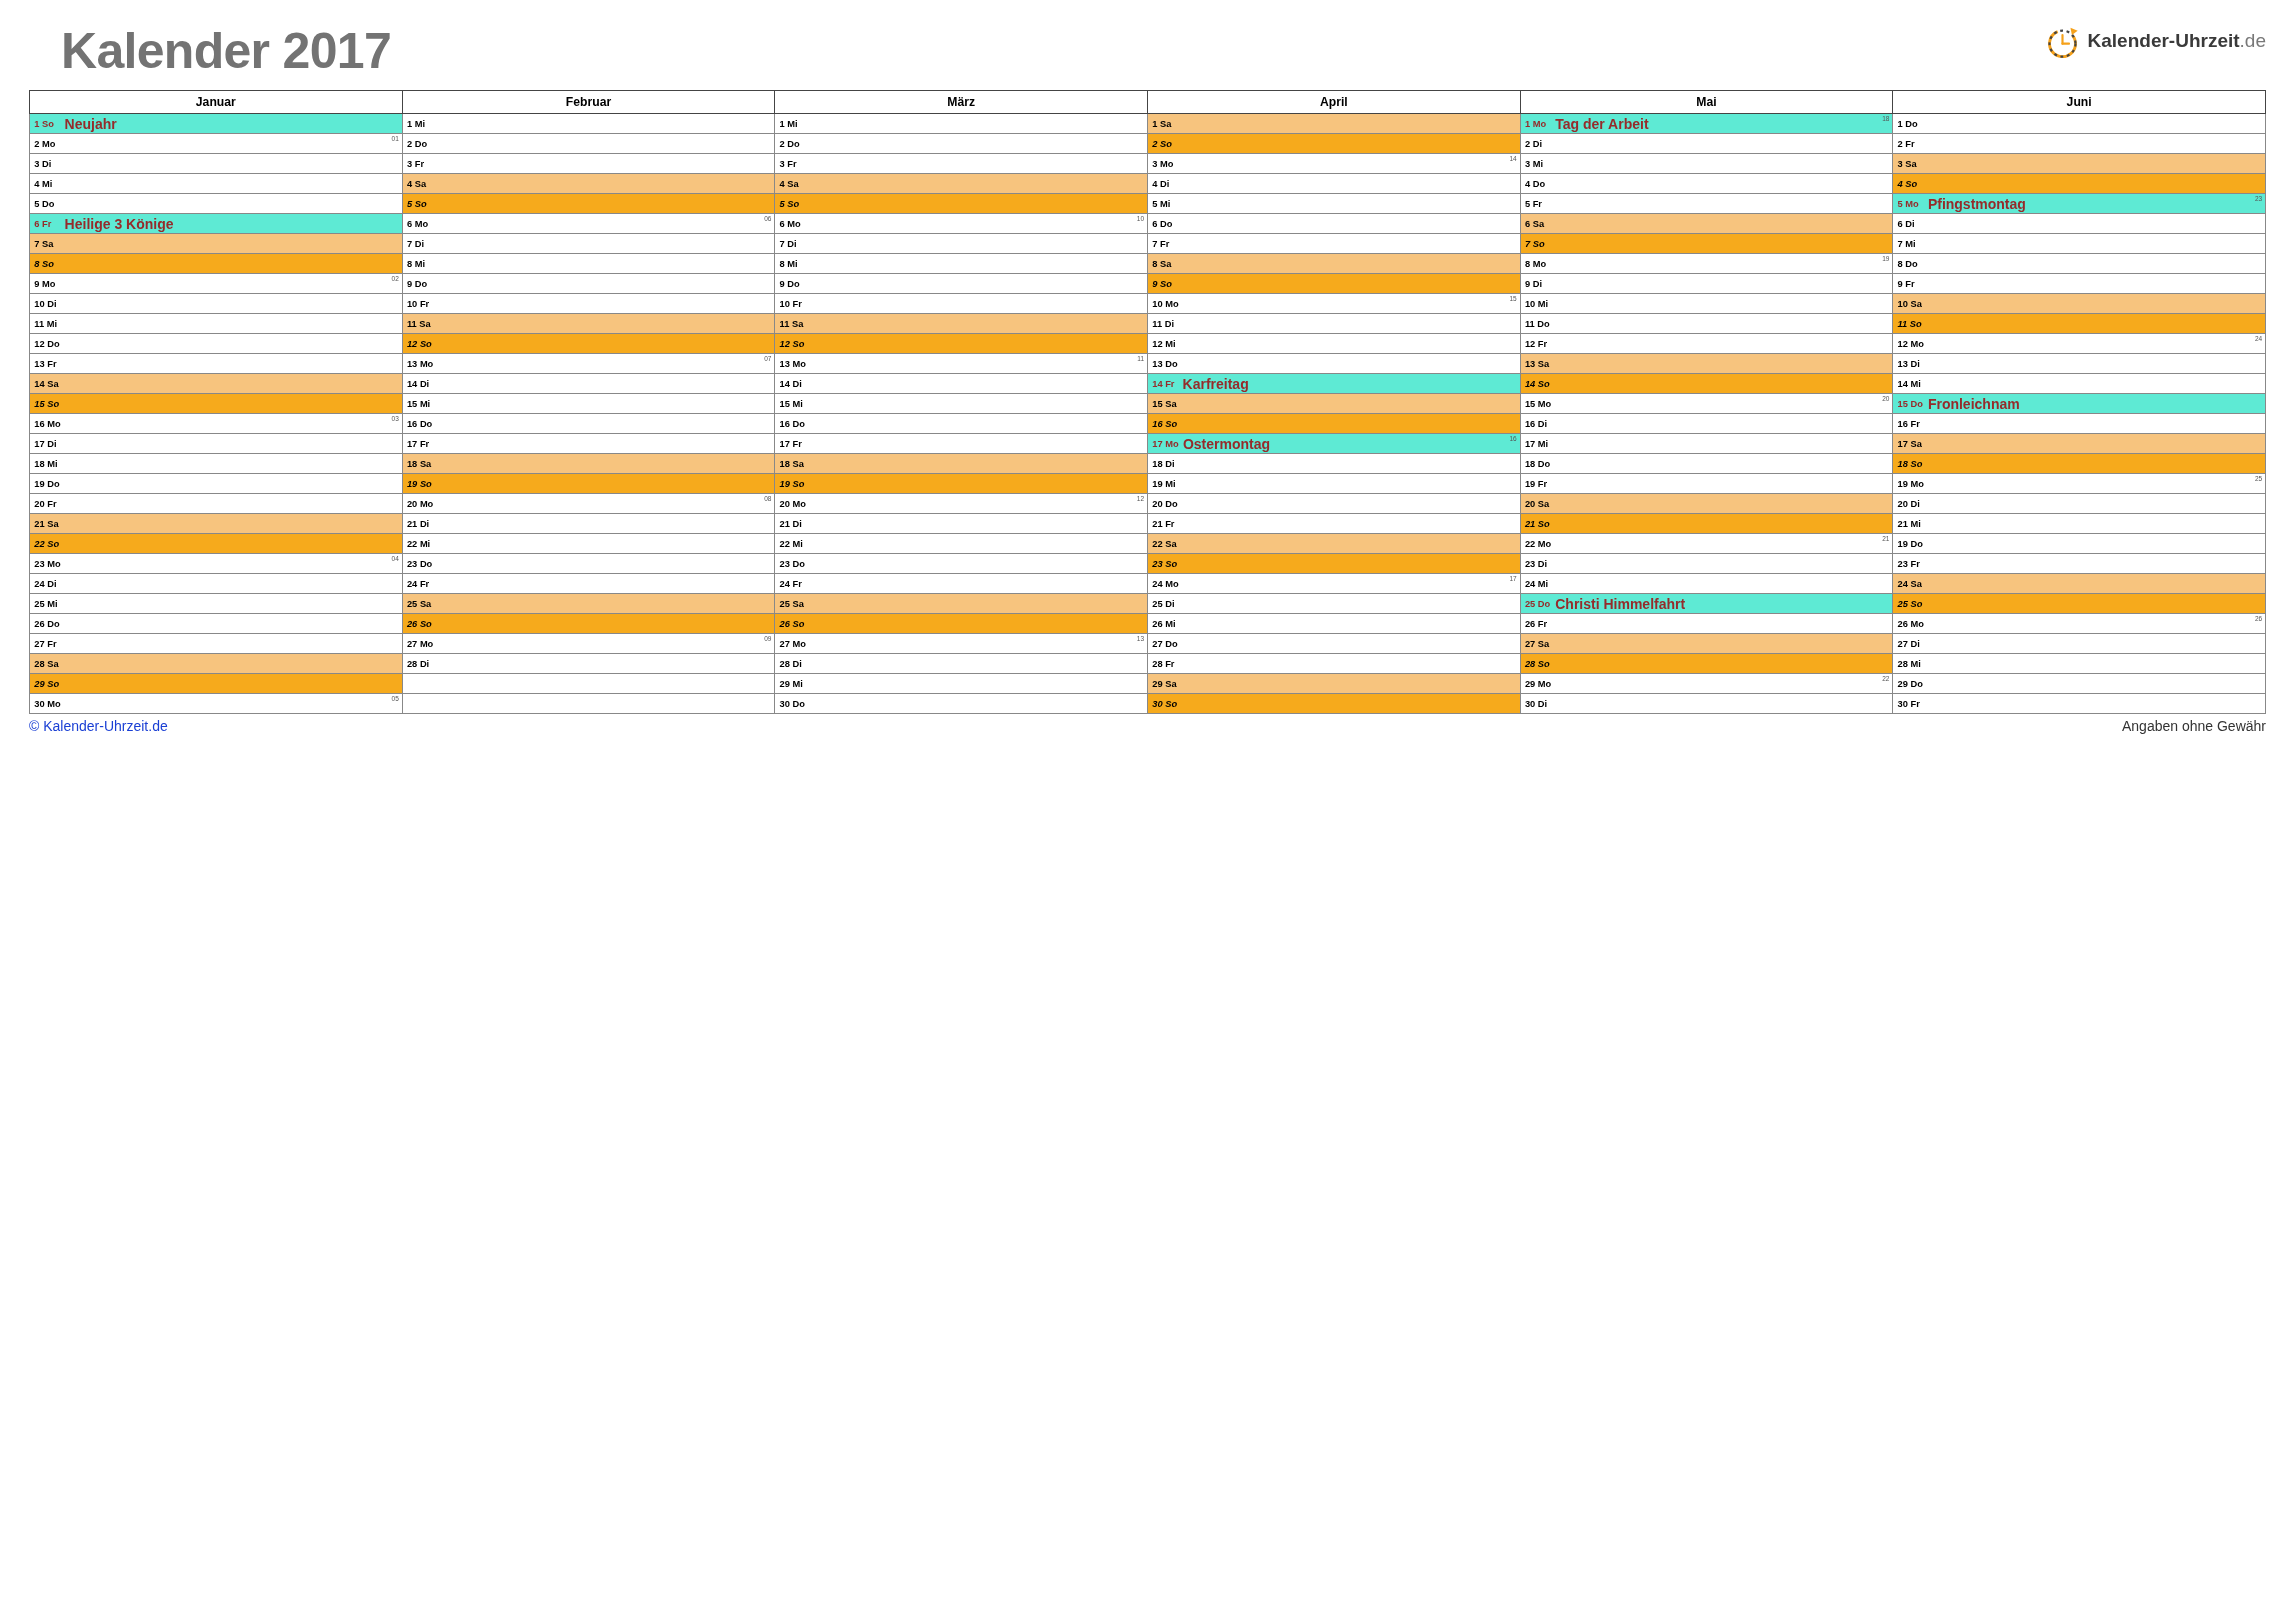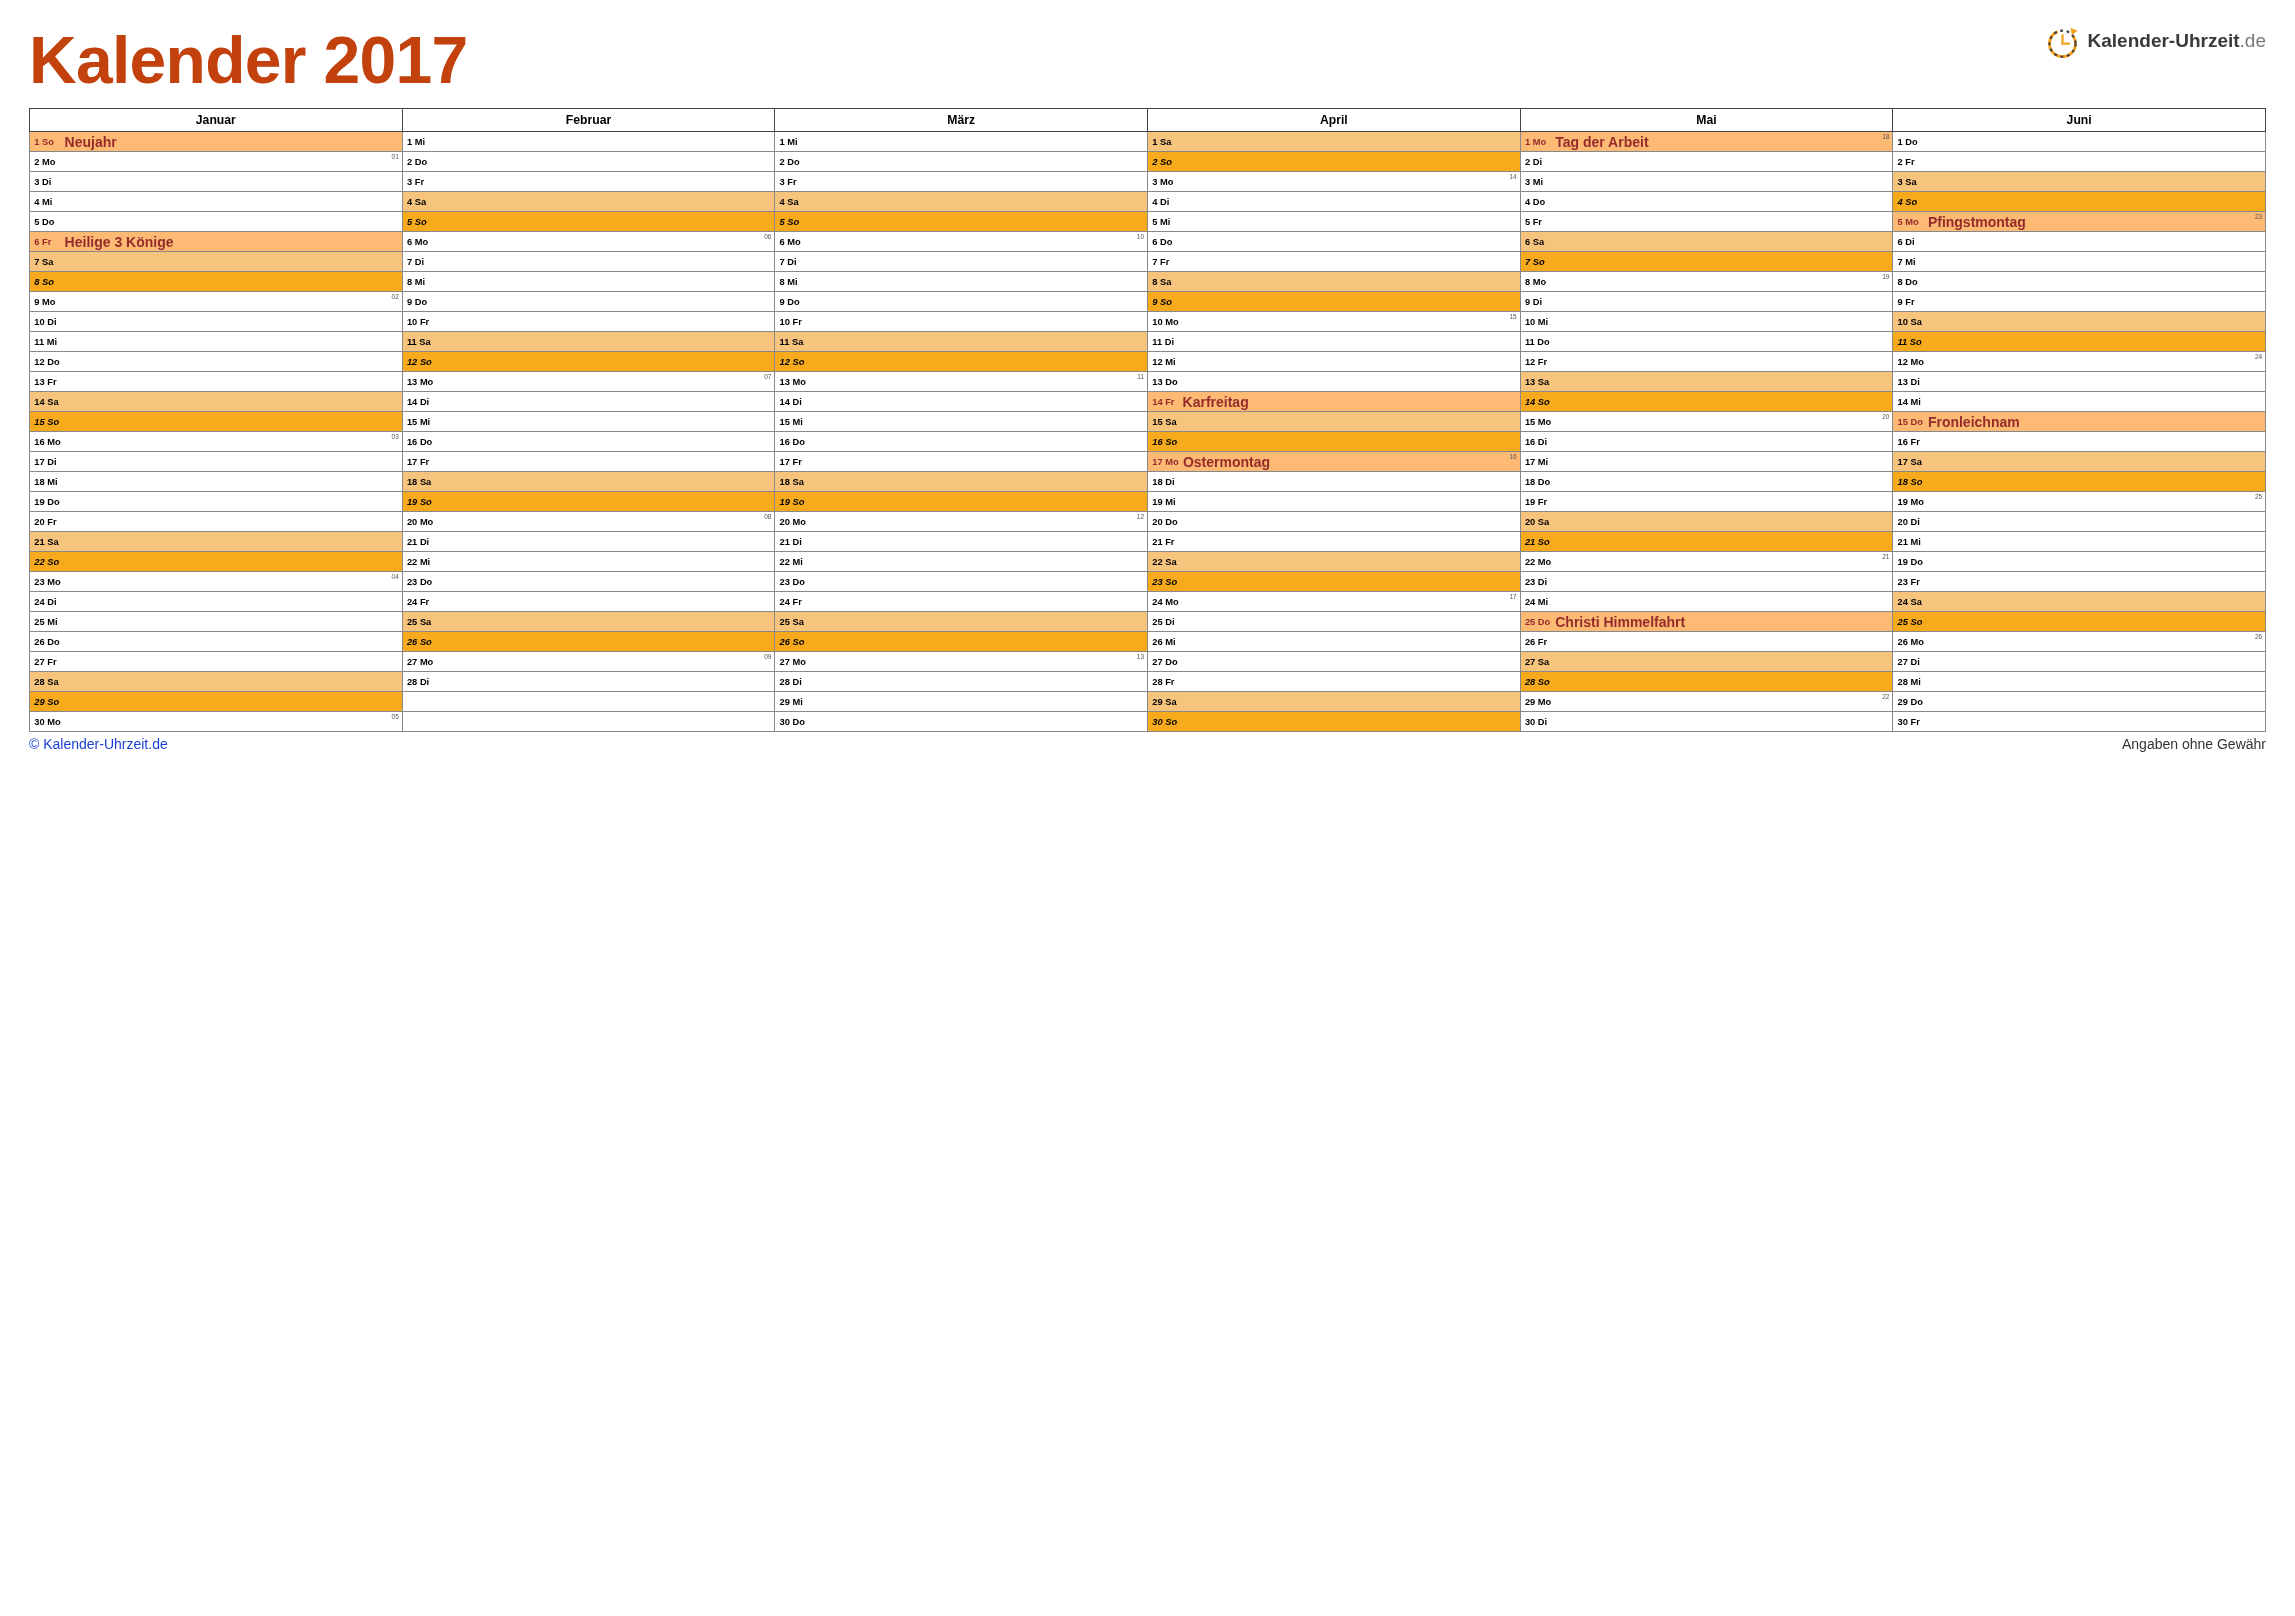--- a/index.html
+++ b/index.html
@@ -1,32 +1,32 @@
 <!DOCTYPE html>
 <html style="font-size:11.5px"><head>
 <meta charset="utf-8">
 <style>
   * { box-sizing: border-box; margin: 0; padding: 0; }
   body { font-family: Arial, Helvetica, sans-serif; background: #fff; padding: 21.5px 29px; }
   .header { display: flex; justify-content: space-between; align-items: flex-start; margin-bottom: 10px; }
-  .title { font-size: 66px; font-weight: 700; color: #c2410c; letter-spacing: -0.7px; }
+  .title { font-size: 50px; font-weight: 700; color: #737373; letter-spacing: -0.7px; margin-left: 32px; }
   .logo { display: flex; align-items: center; gap: 5.7px; color: #3a3a3a; }
   .logo-text { font-size: 19px; font-weight: 700; }
   .logo-text .de { color: #787878; font-weight: 400; }
   .clock-icon svg { display: block; }
   table.cal { width: 100%; border-collapse: collapse; table-layout: fixed; border: 0.7px solid #444; }
   table.cal th { border: 0.7px solid #444; font-size: 12.2px; font-weight: 700; padding: 4.3px 0; background: #fff; }
   table.cal td { border: 0.7px solid #888; font-size: 8.6px; padding: 0; height: 20px; vertical-align: middle; }
   .day-cell { display: flex; align-items: center; height: 100%; padding: 0 4.3px; position: relative; gap: 4.3px; }
   .day-num { font-weight: 700; min-width: 26px; font-size: 9.3px; }
   .day-note { color: #952b2b; font-weight: 700; font-size: 14px; }
   .week-num { position: absolute; right: 2.9px; top: 1.4px; font-size: 6.5px; color: #555; }
   .bg-sat { background: #f7c47e; }
   .bg-sun { background: #f6aa1c; font-style: italic; }
-  .bg-hol { background: #fdba74; margin-top: 12px; }
+  .bg-hol { background: #5eead4; margin-top: 12px; }
   .bg-hol .day-num, .bg-hol .day-note { color: #952b2b; }
   .footer { display: flex; justify-content: space-between; font-size: 14px; margin-top: 4.3px; color: #333; }
   .footer a { color: #1a3fd4; text-decoration: none; }
 </style>
 </head>
 <body>
 
 <div class="header">
   <div class="title">Kalender 2017</div>
   <div class="logo">

